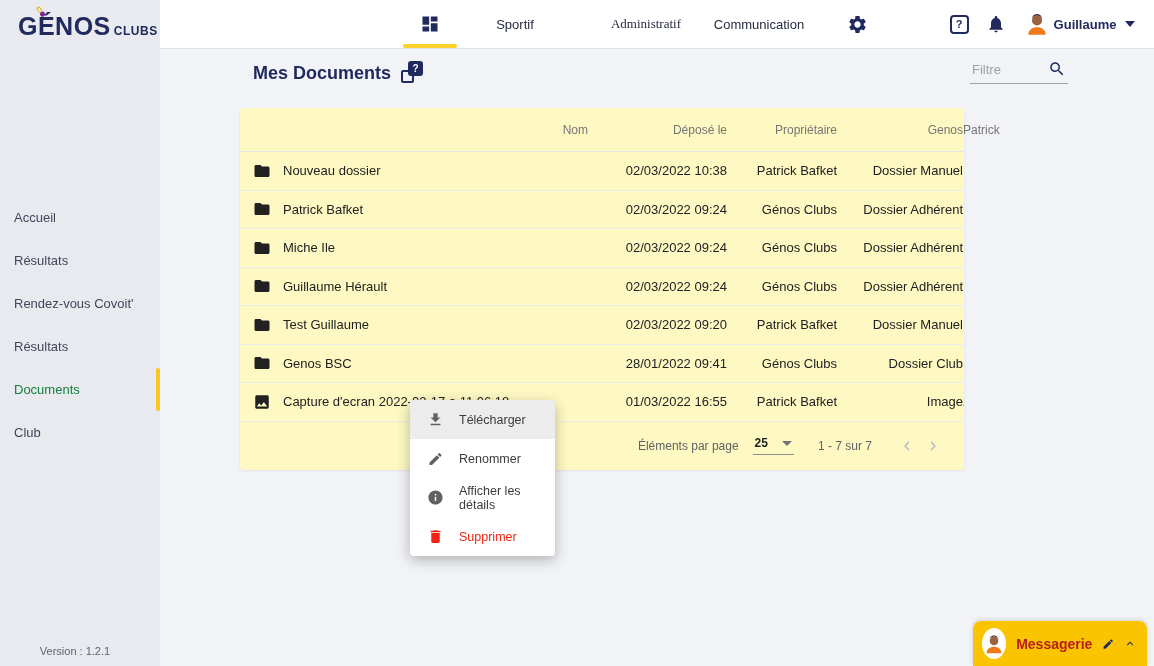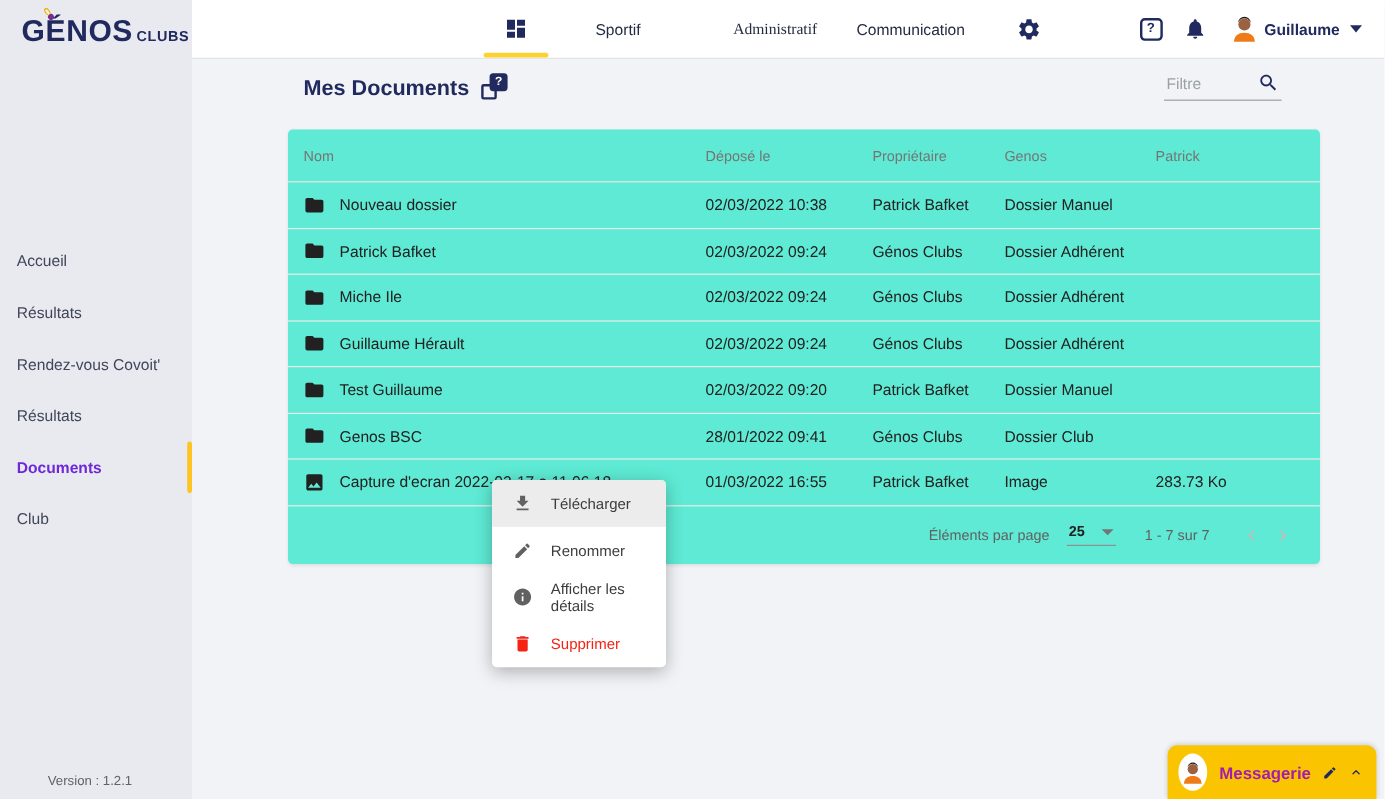--- a/index.html
+++ b/index.html
@@ -9,21 +9,21 @@
 
   
   .sidebar { position:absolute; left:0; top:0; width:160px; height:666px; background:#e9eaef; z-index:2; }
   .logo { position:absolute; top:12px; left:18px; color:#202a5e; cursor:pointer; }
   .logo-main { font-size:25px; font-weight:800; letter-spacing:.5px; }
   .logo-sub { font-size:12px; font-weight:700; letter-spacing:.5px; margin-left:3px; }
   .logo-shuttle { position:absolute; top:-7px; left:16px; width:14px; height:14px; }
   .side-nav { position:absolute; top:196px; left:0; right:0; }
   .side-item { position:relative; height:43px; display:flex; align-items:center; padding-left:14px;
                font-size:13px; color:#40465a; cursor:pointer; }
-  .side-item.active { font-weight:700; color:#6d28d9; }
+  .side-item.active { font-weight:400; color:#15803d; }
   .side-item.active::after { content:""; position:absolute; right:0; top:0; bottom:0; width:4px; background:#fdc422; border-radius:2px; }
   .version { position:absolute; bottom:9px; left:0; width:150px; text-align:center; font-size:11px; color:#5f6368; }
 
   
   .topbar { position:absolute; left:160px; top:0; width:994px; height:48px; background:#fff;
             box-shadow:0 1px 0 rgba(0,0,0,.07); z-index:3; }
   .tb { position:absolute; top:0; height:48px; display:flex; align-items:center; justify-content:center; cursor:pointer; }
   .tab-dashboard { left:243px; width:54px; }
   .tab-dashboard .active-underline { position:absolute; left:0; bottom:0; width:54px; height:4px; background:#fdd22e; border-radius:2px; }
   .tab-text { font-size:13px; font-weight:500; color:#252b42; }
@@ -51,22 +51,22 @@
   .title-help .back { position:absolute; left:0; bottom:0; width:13px; height:13px; border:2px solid #202a5e; border-radius:2px; }
   .title-help .front { position:absolute; right:0; top:0; width:15px; height:15px; background:#202a5e; border-radius:3px;
                        color:#fff; font-size:10px; font-weight:700; display:flex; align-items:center; justify-content:center; }
   .filter-box { position:absolute; left:810px; top:8px; width:98px; height:28px; border-bottom:1px solid #9aa0a6; }
   .filter-input { width:100%; height:100%; border:none; outline:none; background:transparent; font-size:13px;
                   color:#3c4043; padding:0 24px 0 2px; font-family:"Liberation Sans", sans-serif; }
   .filter-input::placeholder { color:#9aa0a6; }
   .filter-search { position:absolute; right:2px; top:4px; width:18px; height:18px; cursor:pointer; }
 
   
-  .card { position:absolute; left:80px; top:60px; width:860px; height:362px; background:#5eead4; border-radius:4px;
-          box-shadow:0 1px 3px rgba(0,0,0,.08); }
+  .card { position:absolute; left:80px; top:60px; width:724px; height:362px; background:#fef9c3; border-radius:4px;
+          box-shadow:0 1px 3px rgba(0,0,0,.08);text-align:right; }
   .thead, .trow { display:grid; grid-template-columns:335px 139px 110px 126px 1fr; align-items:center; padding-left:13px; }
   .thead { height:44px; border-bottom:1px solid #e6e6e6; }
   .th { font-size:12px; color:#757575; }
   .trow { height:38.5px; border-bottom:1px solid #ececec; cursor:pointer; }
   .cell { font-size:13px; color:#212121; white-space:nowrap; overflow:hidden; }
   .name-cell { display:flex; align-items:center; gap:12px; }
   .row-icon { width:18px; height:18px; flex:0 0 18px; display:flex; }
   .row-icon svg { fill:#212121; }
 
   .tfoot { height:48px; display:flex; align-items:center; justify-content:flex-end; padding-right:18px; font-size:12px; color:#616161; }
@@ -88,21 +88,21 @@
   .ctx-icon-gray { fill:#616161; }
   .ctx-item.danger { color:#f42313; }
   .ctx-icon-red { fill:#f42313; }
 
   
   .messenger { position:absolute; right:7px; bottom:0; width:174px; height:45px; background:#fbc400;
                border-radius:8px 8px 0 0; display:flex; align-items:center; padding:0 12px 0 9px; gap:10px;
                cursor:pointer; z-index:5; box-shadow:0 -1px 4px rgba(0,0,0,.15); }
   .msg-avatar { width:31px; height:31px; background:#fff; border-radius:50%; display:flex; align-items:center; justify-content:center; }
   .msg-avatar svg { width:22px; height:22px; }
-  .msg-label { font-size:14px; font-weight:700; color:#a21caf; }
+  .msg-label { font-size:14px; font-weight:700; color:#b91c1c; }
   .msg-pencil { margin-left:auto; width:16px; height:16px; }
   .msg-chevron { width:13px; height:13px; }
 </style>
 </head>
 <body>
 
 <div class="page">
 
   <aside class="sidebar">
     <div class="logo">

